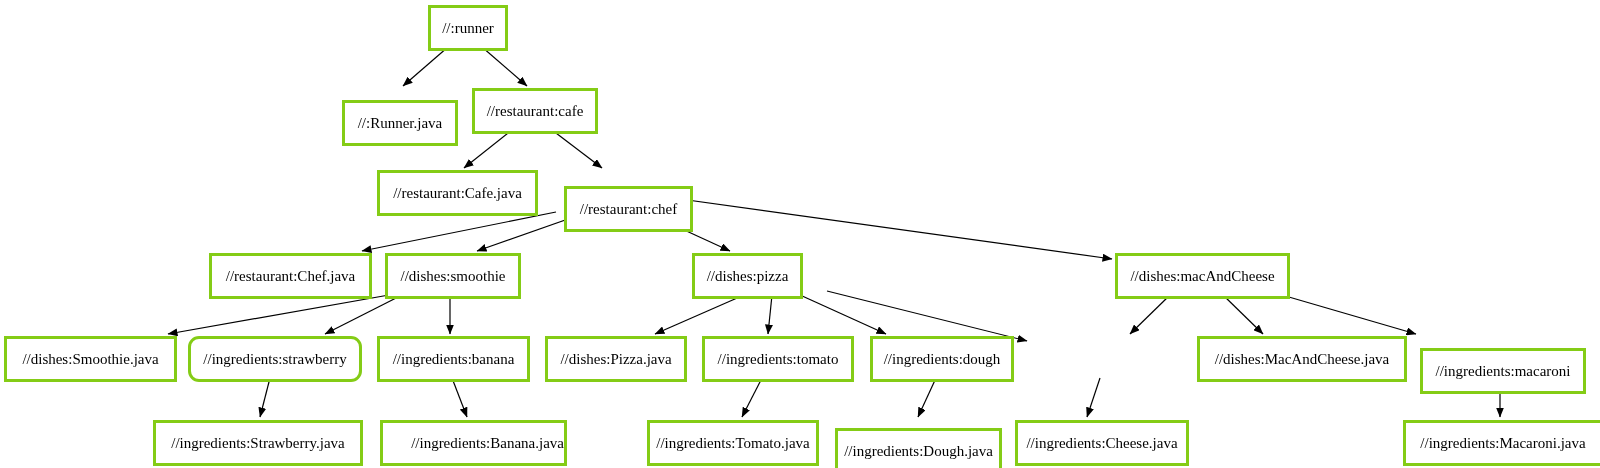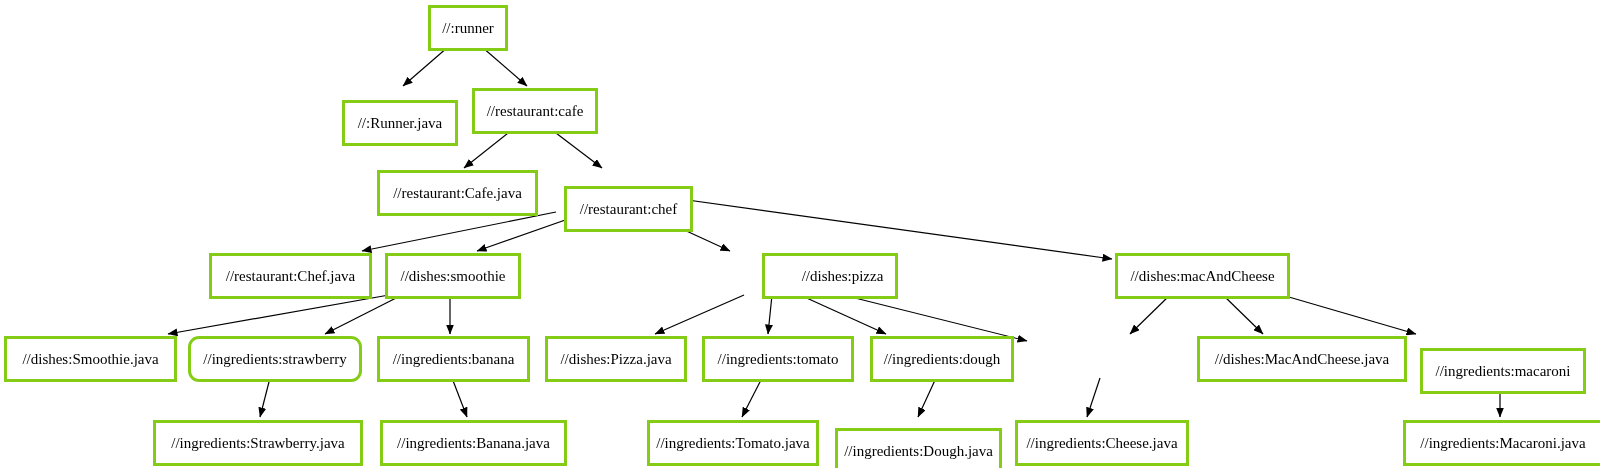--- a/index.html
+++ b/index.html
@@ -76,30 +76,30 @@
     <line x1="1500" y1="378" x2="1500" y2="417" marker-end="url(#arrow)"></line>
   </svg>
 
   <div class="node" style="left:428px;  top:5px;   width:74px;">//:runner</div>
   <div class="node" style="left:342px;  top:100px;  width:110px;">//:Runner.java</div>
   <div class="node" style="left:472px;  top:88px;  width:120px;">//restaurant:cafe</div>
   <div class="node" style="left:377px;  top:170px; width:155px;">//restaurant:Cafe.java</div>
   <div class="node" style="left:550px;  top:186px; width:123px;margin-left:14px;">//restaurant:chef</div>
   <div class="node" style="left:209px;  top:253px; width:157px;">//restaurant:Chef.java</div>
   <div class="node" style="left:385px;  top:253px; width:130px;">//dishes:smoothie</div>
-  <div class="node" style="left:762px;  top:253px; width:105px;padding-left:25px;">//dishes:pizza</div>
+  <div class="node" style="left:692px;  top:253px; width:105px;">//dishes:pizza</div>
   <div class="node" style="left:1115px; top:253px; width:169px;">//dishes:macAndCheese</div>
   <div class="node" style="left:4px;    top:336px; width:167px;">//dishes:Smoothie.java</div>
   <div class="node" style="left:188px;  top:336px; width:168px;border-radius:11px;">//ingredients:strawberry</div>
   <div class="node" style="left:377px;  top:336px; width:147px;">//ingredients:banana</div>
   <div class="node" style="left:545px;  top:336px; width:136px;">//dishes:Pizza.java</div>
   <div class="node" style="left:702px;  top:336px; width:146px;">//ingredients:tomato</div>
   <div class="node" style="left:870px;  top:336px; width:138px;">//ingredients:dough</div>
   <div class="node" style="left:1197px; top:336px; width:204px;">//dishes:MacAndCheese.java</div>
   <div class="node" style="left:1420px; top:336px; width:160px;margin-top:12px;">//ingredients:macaroni</div>
   <div class="node" style="left:153px;  top:420px; width:204px;">//ingredients:Strawberry.java</div>
-  <div class="node" style="left:380px;  top:420px; width:181px;">//ingredients:Banana.java</div>
+  <div class="node" style="left:380px;  top:420px; width:181px;text-align:right;">//ingredients:Banana.java</div>
   <div class="node" style="left:647px;  top:420px; width:166px;">//ingredients:Tomato.java</div>
   <div class="node" style="left:835px;  top:420px; width:161px;margin-top:8px;">//ingredients:Dough.java</div>
   <div class="node" style="left:1015px; top:420px; width:168px;">//ingredients:Cheese.java</div>
   <div class="node" style="left:1403px; top:420px; width:194px;">//ingredients:Macaroni.java</div>
 
 </div>
 
 </body></html>

